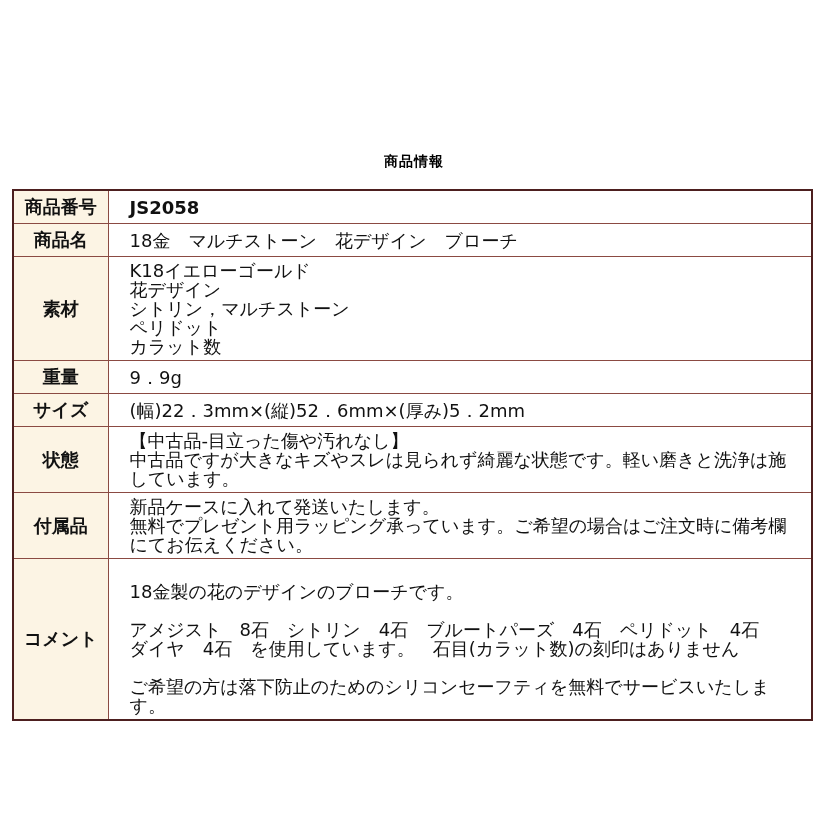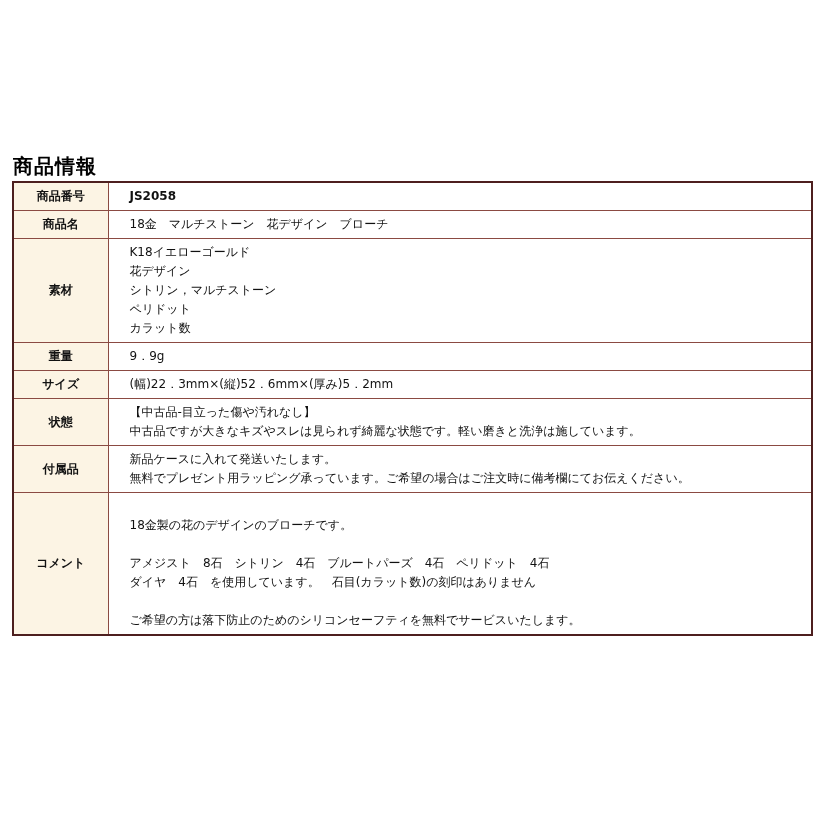--- a/index.html
+++ b/index.html
@@ -7,36 +7,37 @@
     margin: 0; padding: 0;
     width: 825px; height: 825px;
     background: #ffffff;
     font-family: "DejaVu Sans", "Liberation Sans", sans-serif;
     overflow: hidden;
   }
   .page {
     padding: 153px 10px 0 12px;
   }
   .page-title {
-    font-size: 20px;
+    font-size: 14px;
     font-weight: bold;
     color: var(--title-text, #000000);
-    margin: 0 0 1px 1px;
+    margin: 0 0 18px 1px;
     letter-spacing: 1px;
+    text-align: center;
   }
   table.product {
     border-collapse: collapse;
     width: 801px;
     table-layout: fixed;
     border: 2px solid var(--outer-border, #4d1f1f);
     background: var(--value-bg, #ffffff);
   }
   table.product th, table.product td {
     border: 1px solid var(--inner-border, #8b4a42);
-    font-size: 12px;
+    font-size: 18px;
     color: var(--text, #111111);
     vertical-align: middle;
   }
   table.product th {
     width: 95px;
     background: var(--label-bg, #fcf4e4);
     font-weight: bold;
     text-align: center;
     padding: 4px 2px;
     letter-spacing: 0px;

